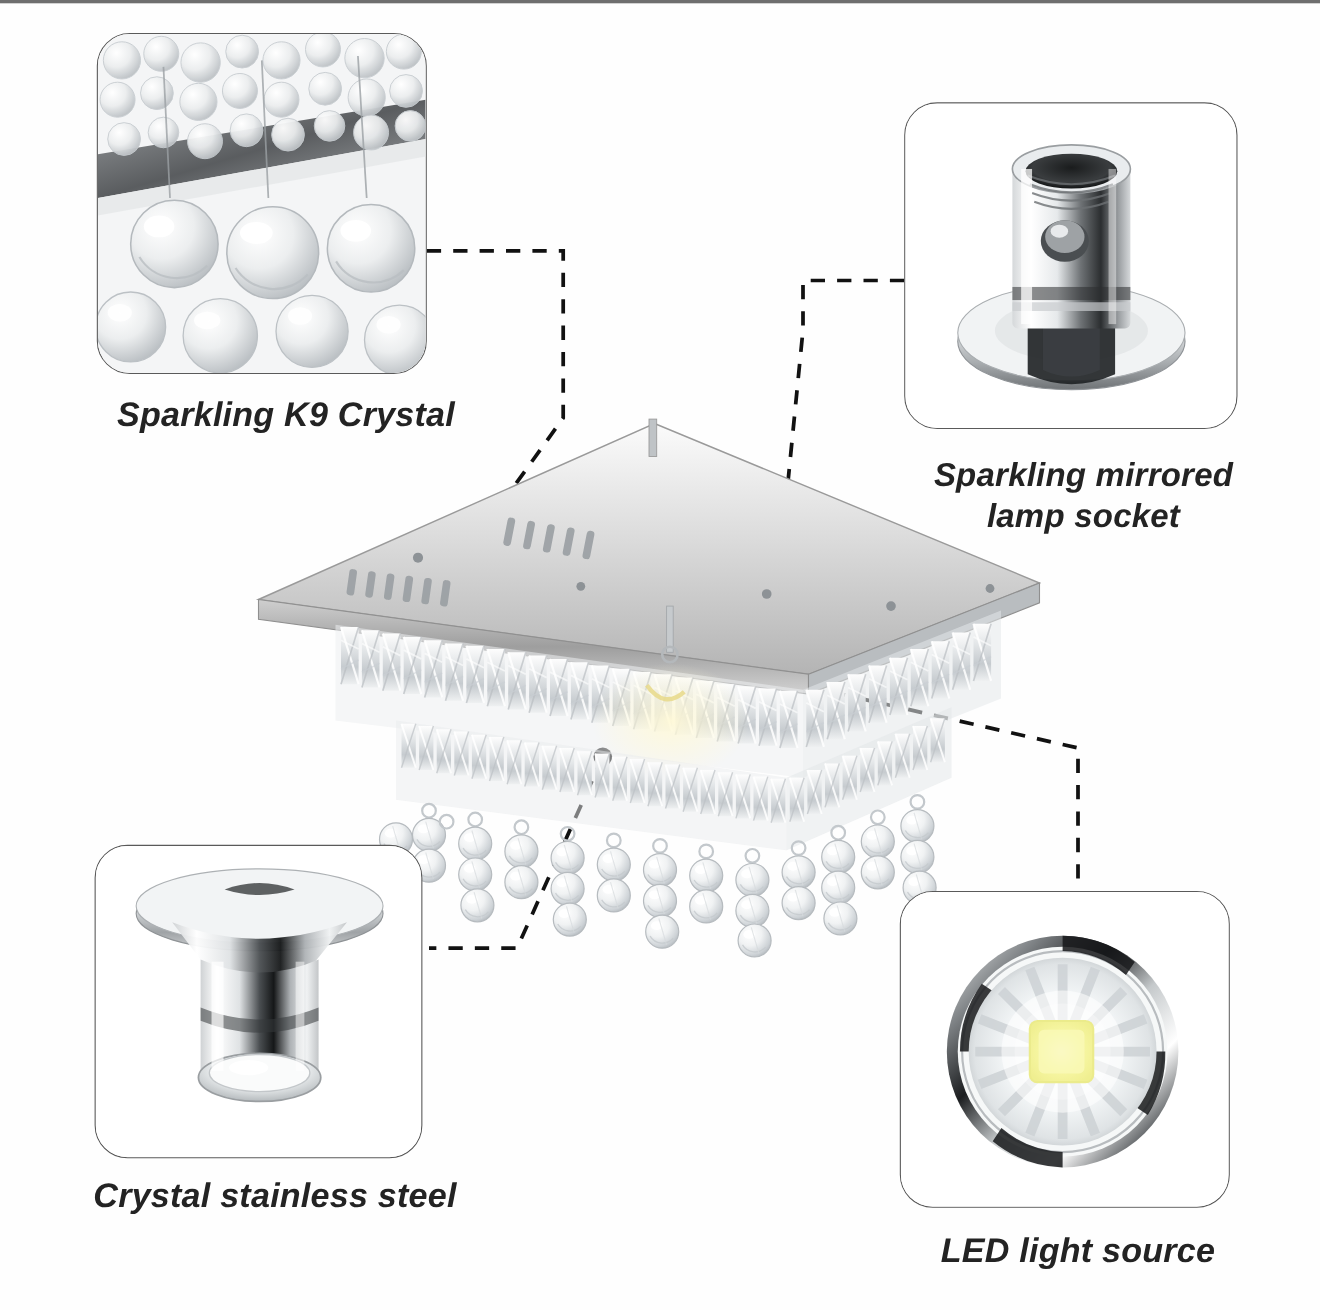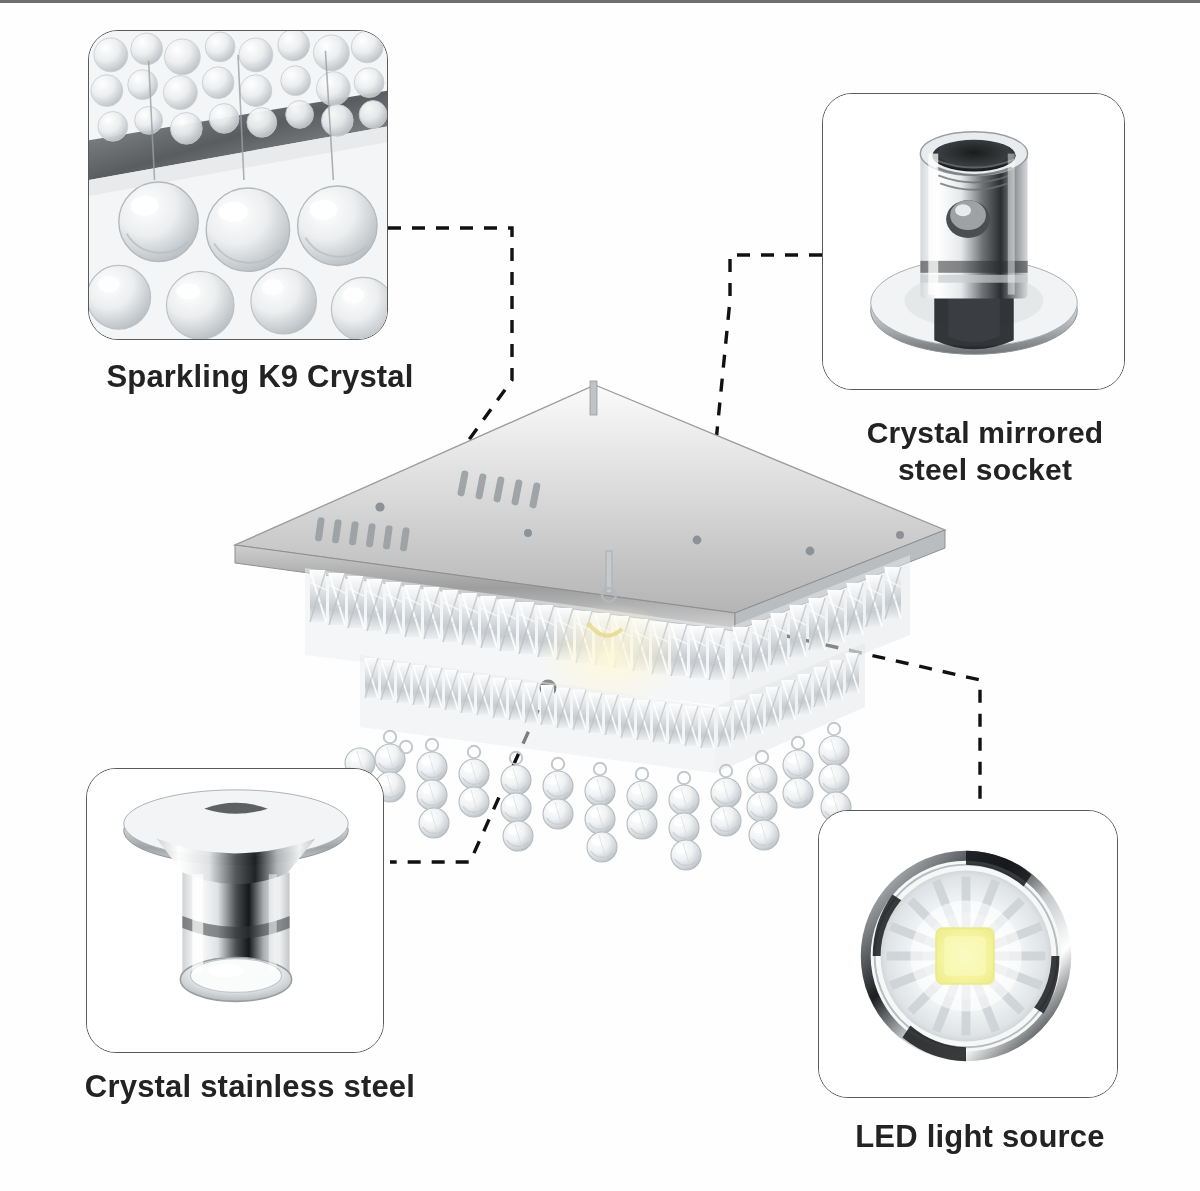--- a/index.html
+++ b/index.html
@@ -3,21 +3,21 @@
 <meta charset="utf-8">
 <style>
   html,body{margin:0;padding:0;}
   body{
     width:1200px;height:1191px;
     background:#ffffff;
     font-family:"Liberation Sans",sans-serif;
     overflow:hidden;
     position:relative;
   }
-  #stage{position:relative;width:1200px;height:1191px;background:#fefefe;}
+  #stage{position:relative;width:1200px;height:1191px;background:#fefefe;font-style:italic;}
 
   .topline{position:absolute;left:0;top:0;width:1200px;height:3px;background:#6f6f6f;}
 
   .callout{position:absolute;box-sizing:border-box;border:1.6px solid #5a5a5a;
            border-radius:30px;background:#ffffff;overflow:hidden;}
   .callout svg{display:block;width:100%;height:100%;}
 
   .cap{position:absolute;color:#232323;font-weight:bold;letter-spacing:.2px;
        line-height:1.22;text-align:center;}
 
@@ -517,21 +517,21 @@
 
       <rect x="118" y="118" width="58" height="56" rx="7" fill="url(#cobG)" stroke="#e3e25a" stroke-width="2"></rect>
       <rect x="126" y="126" width="42" height="40" rx="5" fill="#f7f69a" opacity=".8"></rect>
       <circle cx="148" cy="146" r="44" fill="#ffffff" opacity=".3"></circle>
     </svg>
   </div>
 
   <div class="cap" id="cap-crystal">Sparkling K9 Crystal</div>
 
   <div class="cap" id="cap-socket">
-    <div>Crystal mirrored</div>
-    <div>steel socket</div>
+    <div>Sparkling mirrored</div>
+    <div>lamp socket</div>
   </div>
 
   <div class="cap" id="cap-steel">Crystal stainless steel</div>
 
   <div class="cap" id="cap-led">LED light source</div>
 
 </div>
 
 </body></html>

